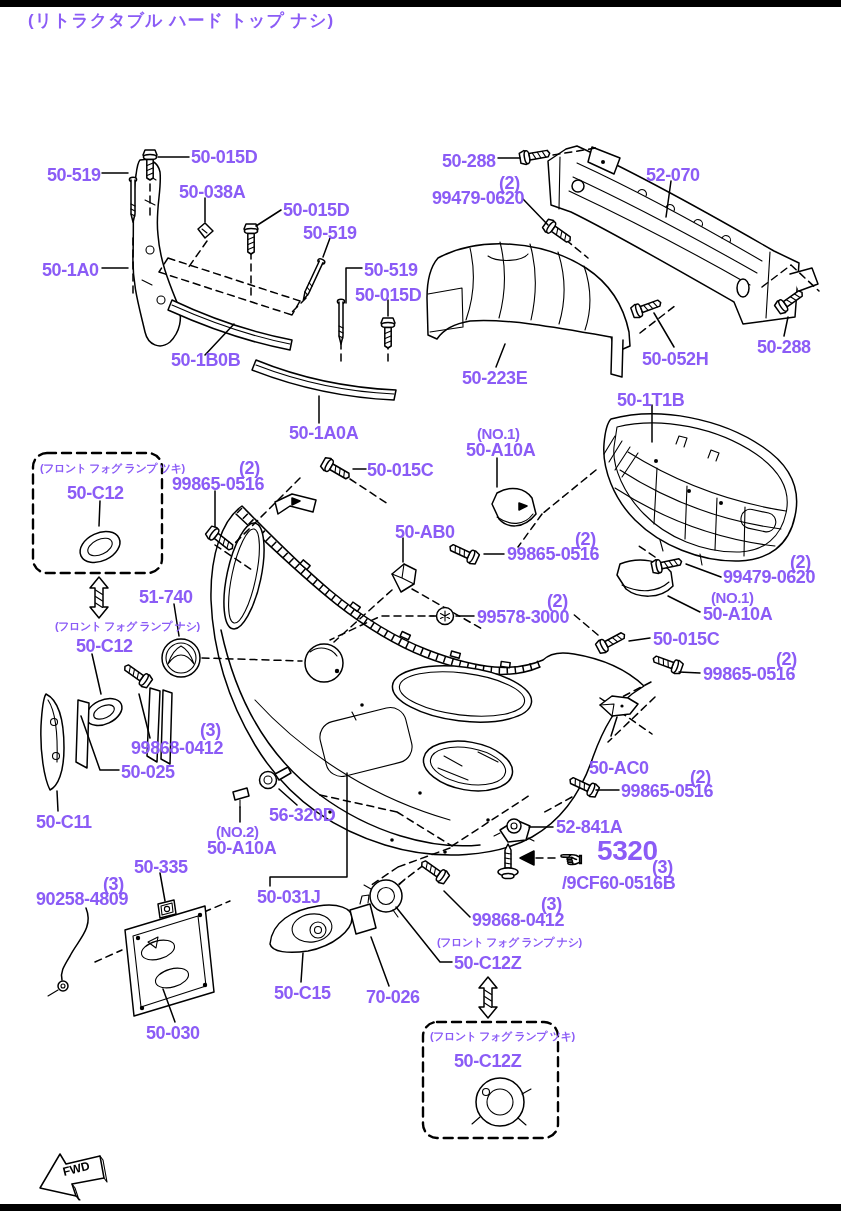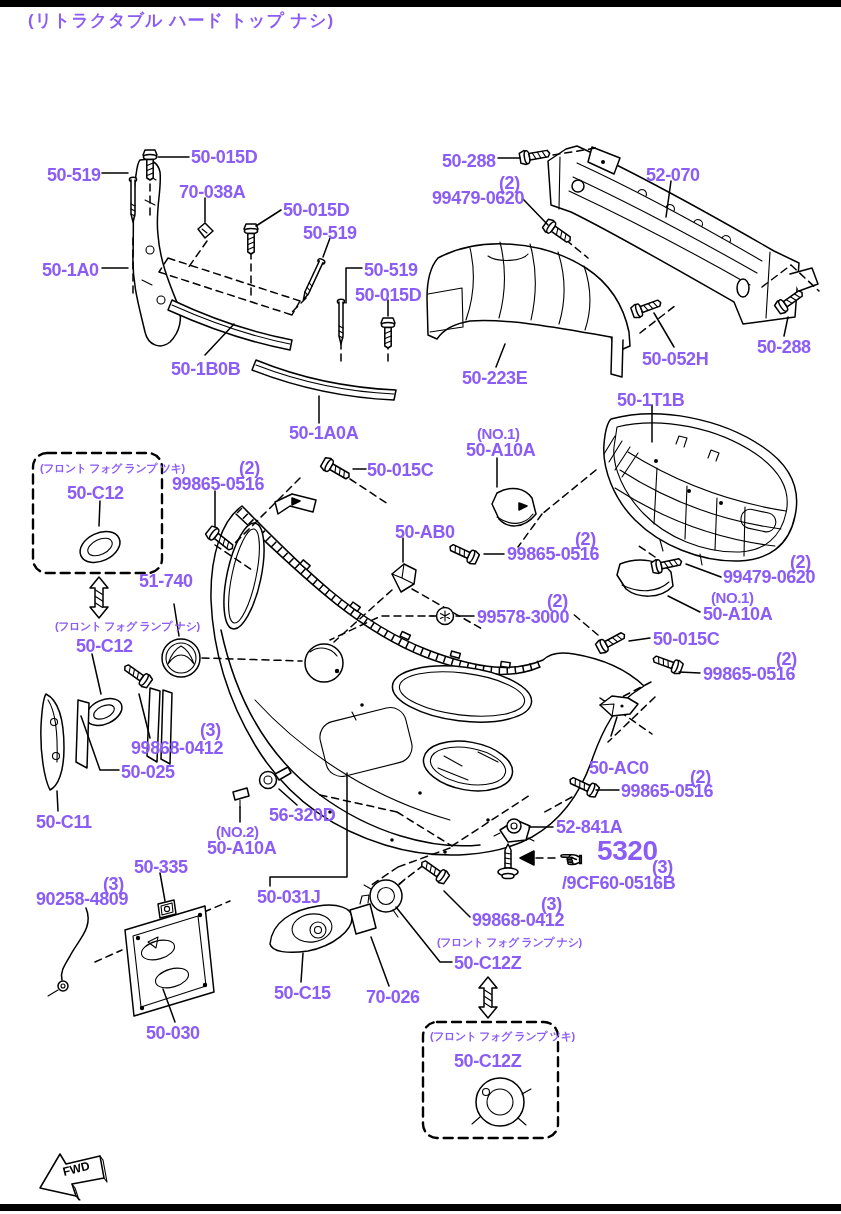--- a/index.html
+++ b/index.html
@@ -324,27 +324,27 @@
     <g transform="translate(34,1140)">
       <path class="wh" d="M6,48 L26,14 L32,24 L66,16 L70,38 L38,44 L42,56 Z" stroke-width="2"></path>
       <path class="thin" d="M66,16 L69,20 L73,42 L70,38 M38,44 L41,48 L45,60 L42,56 M42,56 L46,60"></path>
       <text x="30" y="36" font-size="12" font-weight="bold" fill="#000" stroke="none" transform="rotate(-14 30 36)">FWD</text>
     </g>
   </svg>
 
   <div id="labels">
       <div class="part-label" style="left: 191px; top: 148px;">50-015D</div>
       <div class="part-label" style="left: 47px; top: 166px;">50-519</div>
-      <div class="part-label" style="left: 179px; top: 183px;">70-038A</div>
+      <div class="part-label" style="left: 179px; top: 183px;">50-038A</div>
       <div class="part-label" style="left: 283px; top: 201px;">50-015D</div>
       <div class="part-label" style="left: 303px; top: 224px;">50-519</div>
       <div class="part-label" style="left: 42px; top: 261px;">50-1A0</div>
       <div class="part-label" style="left: 364px; top: 261px;">50-519</div>
       <div class="part-label" style="left: 355px; top: 286px;">50-015D</div>
-      <div class="part-label" style="left: 171px; top: 360px;">50-1B0B</div>
+      <div class="part-label" style="left: 171px; top: 351px;">50-1B0B</div>
       <div class="part-label" style="left: 289px; top: 424px;">50-1A0A</div>
       <div class="part-label" style="left: 442px; top: 152px;">50-288</div>
       <div class="part-label" style="left: 499px; top: 174px;">(2)</div>
       <div class="part-label" style="left: 432px; top: 189px;">99479-0620</div>
       <div class="part-label" style="left: 646px; top: 166px;">52-070</div>
       <div class="part-label" style="left: 757px; top: 338px;">50-288</div>
       <div class="part-label" style="left: 642px; top: 350px;">50-052H</div>
       <div class="part-label" style="left: 462px; top: 369px;">50-223E</div>
       <div class="part-label" style="left: 617px; top: 391px;">50-1T1B</div>
       <div class="part-label" style="left: 477px; top: 426px; font-size: 15px;">(NO.1)</div>
@@ -359,21 +359,21 @@
       <div class="part-label" style="left: 477px; top: 608px;">99578-3000</div>
       <div class="part-label" style="left: 790px; top: 553px;">(2)</div>
       <div class="part-label" style="left: 723px; top: 568px;">99479-0620</div>
       <div class="part-label" style="left: 711px; top: 590px; font-size: 15px;">(NO.1)</div>
       <div class="part-label" style="left: 703px; top: 605px;">50-A10A</div>
       <div class="part-label" style="left: 653px; top: 630px;">50-015C</div>
       <div class="part-label" style="left: 776px; top: 650px;">(2)</div>
       <div class="part-label" style="left: 703px; top: 665px;">99865-0516</div>
       <div class="part-label" style="left: 40px; top: 463px; font-size: 11px;">(フロント フォグ ランプ ツキ)</div>
       <div class="part-label" style="left: 67px; top: 484px;">50-C12</div>
-      <div class="part-label" style="left: 139px; top: 572px;">51-740</div>
+      <div class="part-label" style="left: 139px; top: 588px;">51-740</div>
       <div class="part-label" style="left: 55px; top: 621px; font-size: 11px;">(フロント フォグ ランプ ナシ)</div>
       <div class="part-label" style="left: 76px; top: 637px;">50-C12</div>
       <div class="part-label" style="left: 200px; top: 721px;">(3)</div>
       <div class="part-label" style="left: 131px; top: 739px;">99868-0412</div>
       <div class="part-label" style="left: 121px; top: 763px;">50-025</div>
       <div class="part-label" style="left: 36px; top: 813px;">50-C11</div>
       <div class="part-label" style="left: 269px; top: 806px;">56-320D</div>
       <div class="part-label" style="left: 216px; top: 824px; font-size: 15px;">(NO.2)</div>
       <div class="part-label" style="left: 207px; top: 839px;">50-A10A</div>
       <div class="part-label" style="left: 134px; top: 858px;">50-335</div>

